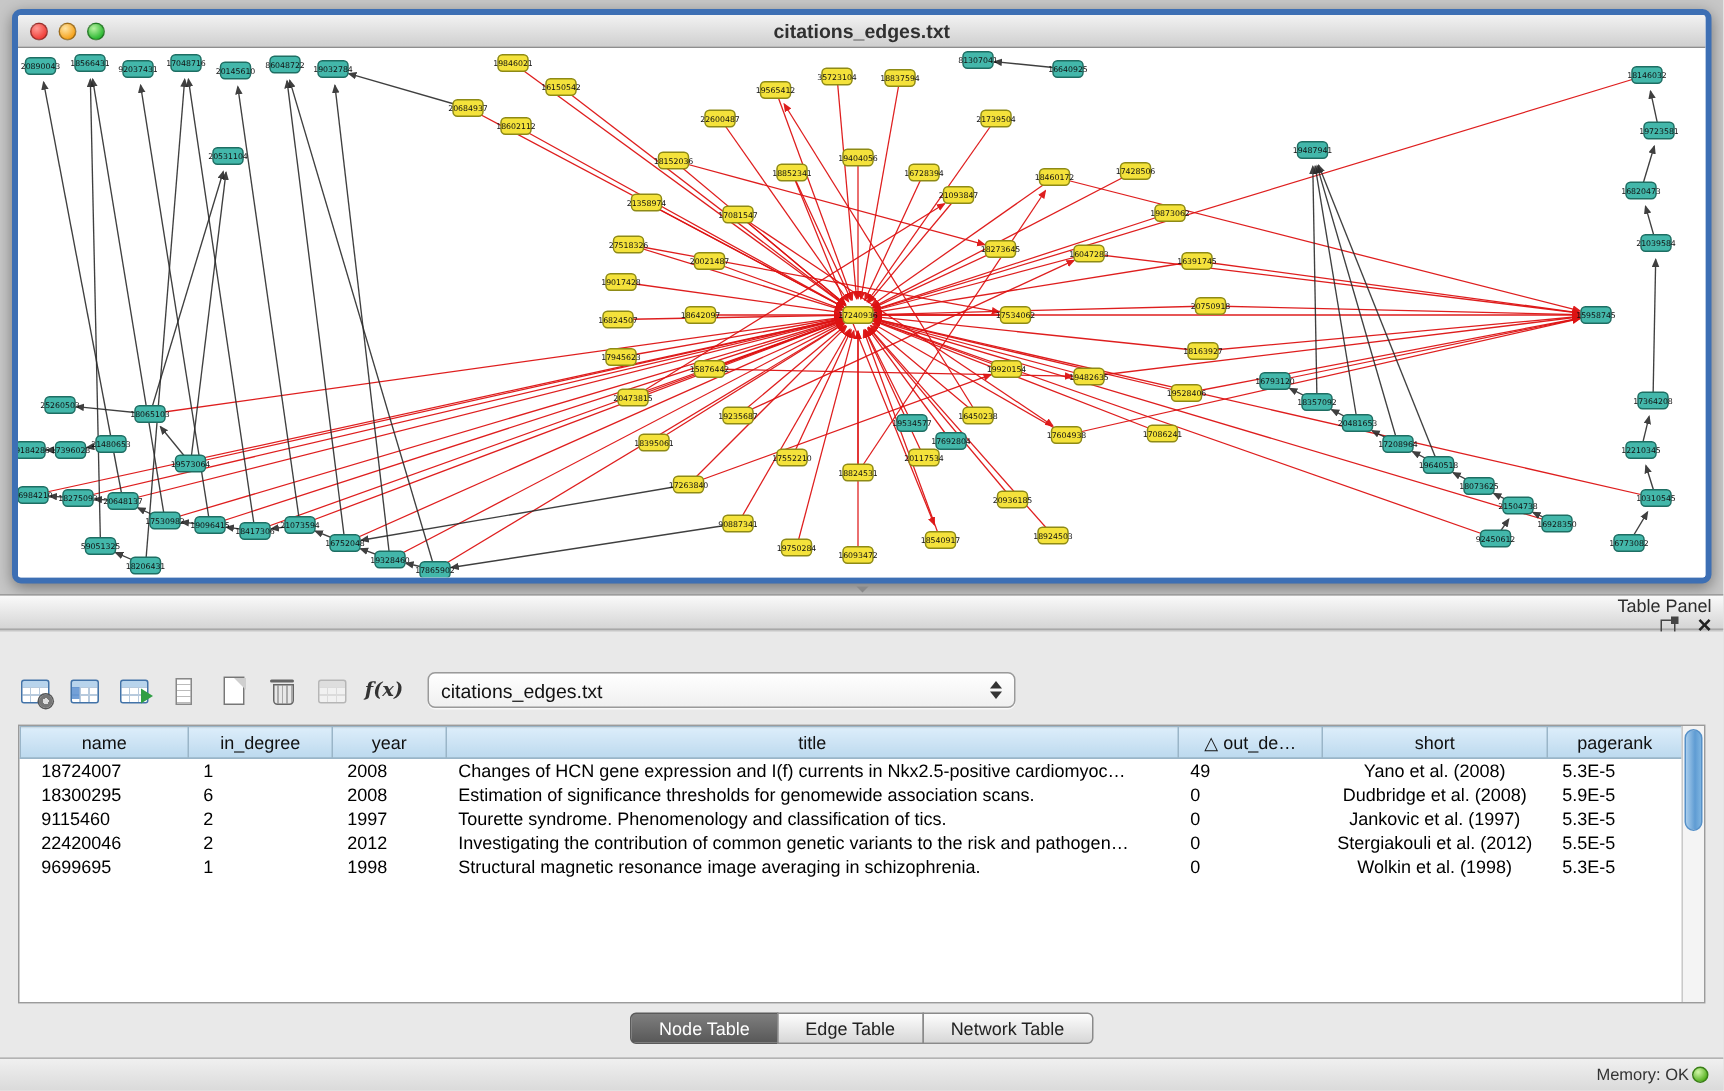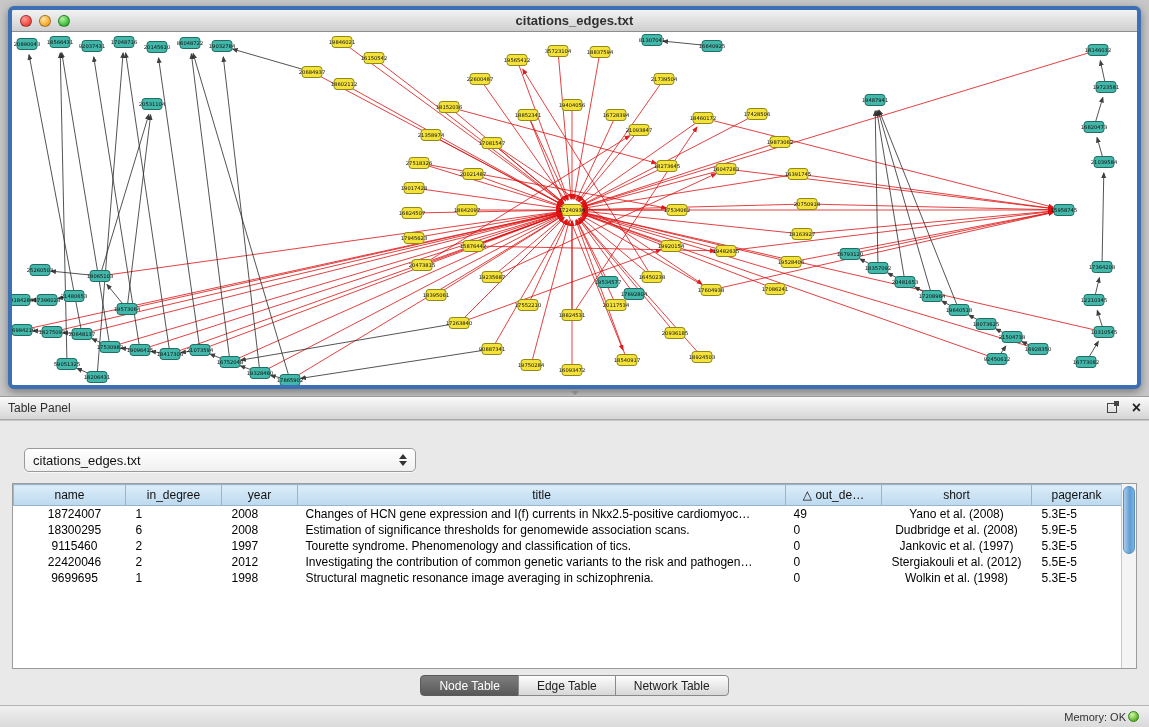--- a/index.html
+++ b/index.html
@@ -27,21 +27,21 @@
   .nl { font:5.2px "DejaVu Sans", sans-serif; fill:#111; text-anchor:middle; }
 
   
   .splitter { position:absolute; left:0; top:389px; width:100%; height:7px; }
   .splitter .grip { position:absolute; left:50%; top:2px; width:0; height:0; margin-left:-4px;
     border-left:4px solid transparent; border-right:4px solid transparent; border-top:4px solid #8a8a8a; }
 
   
   .panel-header { position:absolute; left:0; top:396px; width:100%; height:24px;
     background:linear-gradient(#fafafa,#d5d5d5); border-top:1px solid #9c9c9c; border-bottom:1px solid #a8a8a8;
-    display:flex; align-items:center; padding:0 8px; }
+    display:flex; align-items:flex-end; padding:0 8px;flex-direction:column; }
   .panel-title { font-size:12px; color:#2d2d2d; }
   .panel-actions { margin-left:auto; display:flex; align-items:center; gap:12px; }
   .float-btn { width:14px; height:14px; position:relative; cursor:pointer; }
   .float-glyph { position:absolute; left:1px; top:2px; width:10px; height:10px; border:1.5px solid #444; }
   .float-glyph::after { content:""; position:absolute; right:-3px; top:-3px; width:5px; height:5px; background:#444; }
   .close-btn { font-size:16px; font-weight:bold; color:#222; line-height:14px; cursor:pointer; }
 
   .panel-body { position:absolute; left:0; top:421px; width:100%; height:284px; background:#e9e9e9; }
 
   
@@ -81,21 +81,21 @@
   .combo-arrows .dn { border-left:4px solid transparent; border-right:4px solid transparent; border-top:5px solid #333; }
 
   
   .table-wrap { position:relative; margin:8px 12px 0 12px; width:1125px; height:186px;
     border:1px solid #9b9b9b; background:#fff; overflow:hidden; }
   table { border-collapse:collapse; table-layout:fixed; width:1108px; }
   th { background:linear-gradient(#dcedfa,#bcd9ee); border:1px solid #9ab5c8; font-weight:normal;
     font-size:12px; color:#111; height:21px; overflow:hidden; white-space:nowrap; }
   td { font-size:12px; color:#000; height:16px; line-height:16px; padding:0 4px;
     white-space:nowrap; overflow:hidden; }
-  td.c0 { padding-left:14px;text-align:center; }
+  td.c0 { padding-left:14px; }
   td.c1 { padding-left:10px; }
   td.c2 { padding-left:10px; }
   td.c3 { padding-left:8px; }
   td.c4 { padding-left:8px; }
   td.c5 { text-align:center; }
   td.c6 { padding-left:10px; }
   .vscroll { position:absolute; right:0; top:0; bottom:0; width:15px; background:#f4f4f4; border-left:1px solid #c9c9c9; }
   .vscroll .thumb { position:absolute; left:1px; top:2px; width:12px; height:68px; border-radius:7px;
     background:linear-gradient(to right,#a9cdec,#5f9cd3 60%,#7db3e0); border:1px solid #5590c8; }
 
@@ -692,20 +692,30 @@
   <span class="panel-actions">
     <span class="float-btn">
         <span class="float-glyph"></span>
       </span>
     <span class="close-btn">×</span>
   </span>
 </div>
 
 <div class="panel-body">
   <div class="toolbar">
+    <div id="toolbar-icons">
+        <button class="ticon i-table i-settings"></button>
+        <button class="ticon i-table i-cols"></button>
+        <button class="ticon i-table i-export"></button>
+        <button class="ticon i-rows"></button>
+        <button class="ticon i-doc"></button>
+        <button class="ticon i-trash"></button>
+        <button class="ticon i-table i-disabled"></button>
+        <button class="ticon i-fx">f(x)</button>
+      </div>
     <div class="combo">
       <span>citations_edges.txt</span>
       <span class="combo-arrows">
           <i class="up"></i>
           <i class="dn"></i>
         </span>
     </div>
   </div>
 
   <div class="table-wrap">

